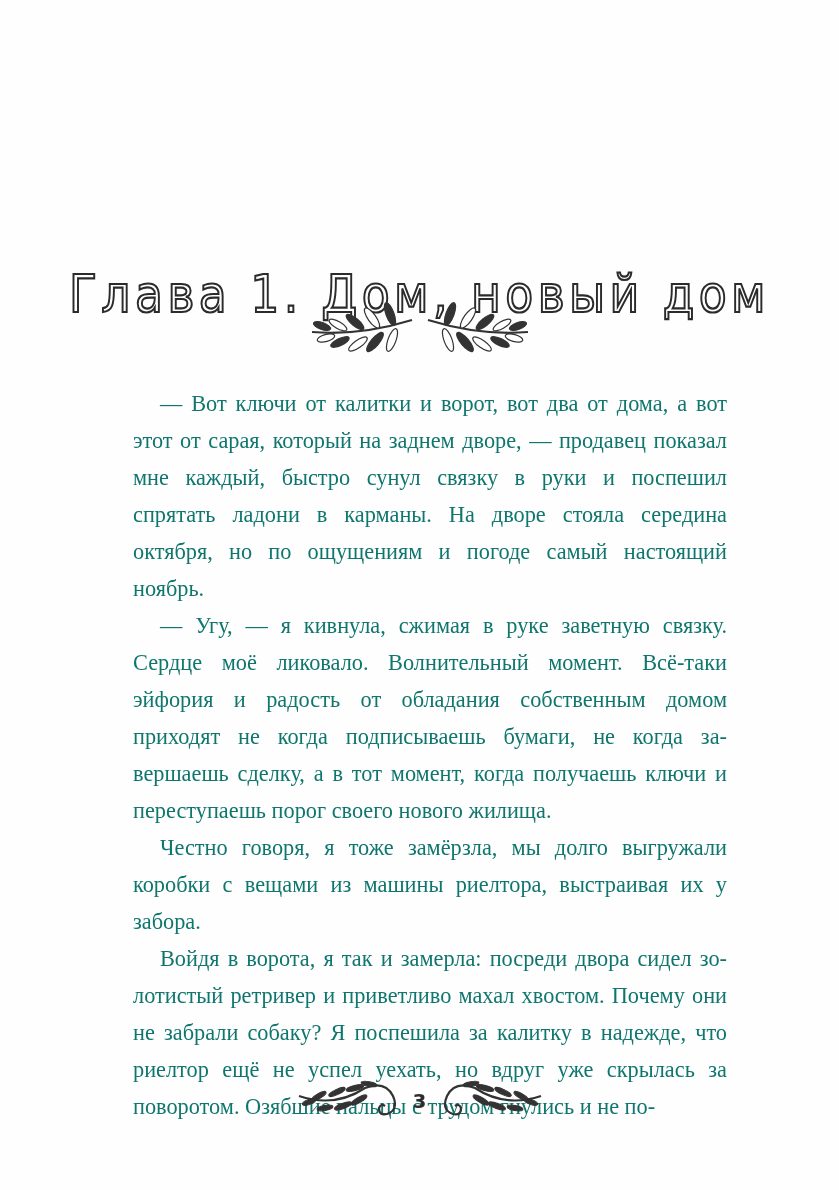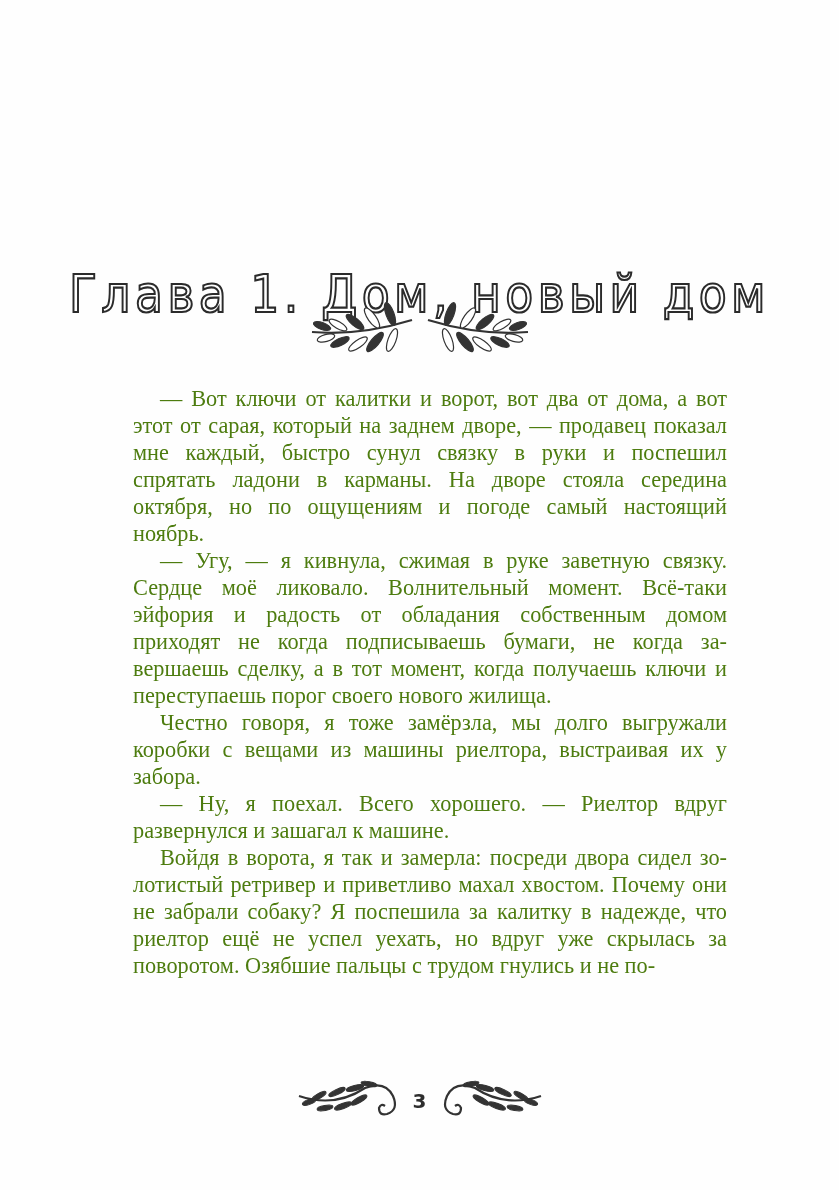--- a/index.html
+++ b/index.html
@@ -45,23 +45,23 @@
     top: 302px;
     width: 240px;
     height: 60px;
   }
   .body-text {
     position: absolute;
     left: 133px;
     top: 385px;
     width: 594px;
     font-size: 22.3px;
-    line-height: 27px;
+    line-height: 37px;
     text-align: justify;
-    color: #4d7c0f;
+    color: #0f766e;
     hyphens: manual;
   }
   .body-text p {
     margin: 0;
     text-indent: 27px;
     text-align-last: left;
   }
   .footer {
     position: absolute;
     left: 295px;
@@ -114,21 +114,20 @@
       <ellipse cx="165" cy="40" rx="12" ry="4" transform="rotate(50 165 40)" fill="#333"></ellipse>
       <ellipse cx="150" cy="12" rx="12" ry="4" transform="rotate(-70 150 12)" fill="#333"></ellipse>
       <ellipse cx="148" cy="38" rx="12" ry="4" transform="rotate(70 148 38)" fill="#fff"></ellipse>
     </g>
   </svg>
 
   <div class="body-text">
     <p>— Вот ключи от калитки и ворот, вот два от дома, а вот этот от сарая, который на заднем дворе, — прода­вец показал мне каждый, быстро сунул связку в руки и поспешил спрятать ладони в карманы. На дворе стоя­ла середина октября, но по ощущениям и погоде самый настоящий ноябрь.</p>
     <p>— Угу, — я кивнула, сжимая в руке заветную связку. Сердце моё ликовало. Волнительный момент. Всё-таки эйфория и радость от обладания собственным домом приходят не когда подписываешь бумаги, не когда за­вершаешь сделку, а в тот момент, когда получаешь клю­чи и переступаешь порог своего нового жилища.</p>
     <p>Честно говоря, я тоже замёрзла, мы долго выгружали коробки с вещами из машины риелтора, выстраивая их у забора.</p>
-    <p>— Ну, я поехал. Всего хорошего. — Риелтор вдруг развернулся и зашагал к машине.</p>
     <p>Войдя в ворота, я так и замерла: посреди двора сидел зо­лотистый ретривер и приветливо махал хвостом. Почему они не забрали собаку? Я поспешила за калитку в надежде, что риелтор ещё не успел уехать, но вдруг уже скрылась за поворотом. Озябшие пальцы с трудом гнулись и не по-</p>
   </div>
 
   <svg class="footer" viewBox="0 0 250 52" xmlns="http://www.w3.org/2000/svg">
     <g stroke="#333" fill="#333">
       <path d="M4 18 Q40 30 70 10 Q90 2 98 18 Q104 32 92 36 Q84 38 84 30 Q86 25 90 28" fill="none" stroke-width="2.2"></path>
       <ellipse cx="14" cy="24" rx="7" ry="2.5" transform="rotate(-20 14 24)"></ellipse>
       <ellipse cx="24" cy="18" rx="8" ry="2.5" transform="rotate(-30 24 18)"></ellipse>
       <ellipse cx="30" cy="30" rx="8" ry="2.5" transform="rotate(-10 30 30)"></ellipse>
       <ellipse cx="42" cy="14" rx="9" ry="2.6" transform="rotate(-25 42 14)"></ellipse>

